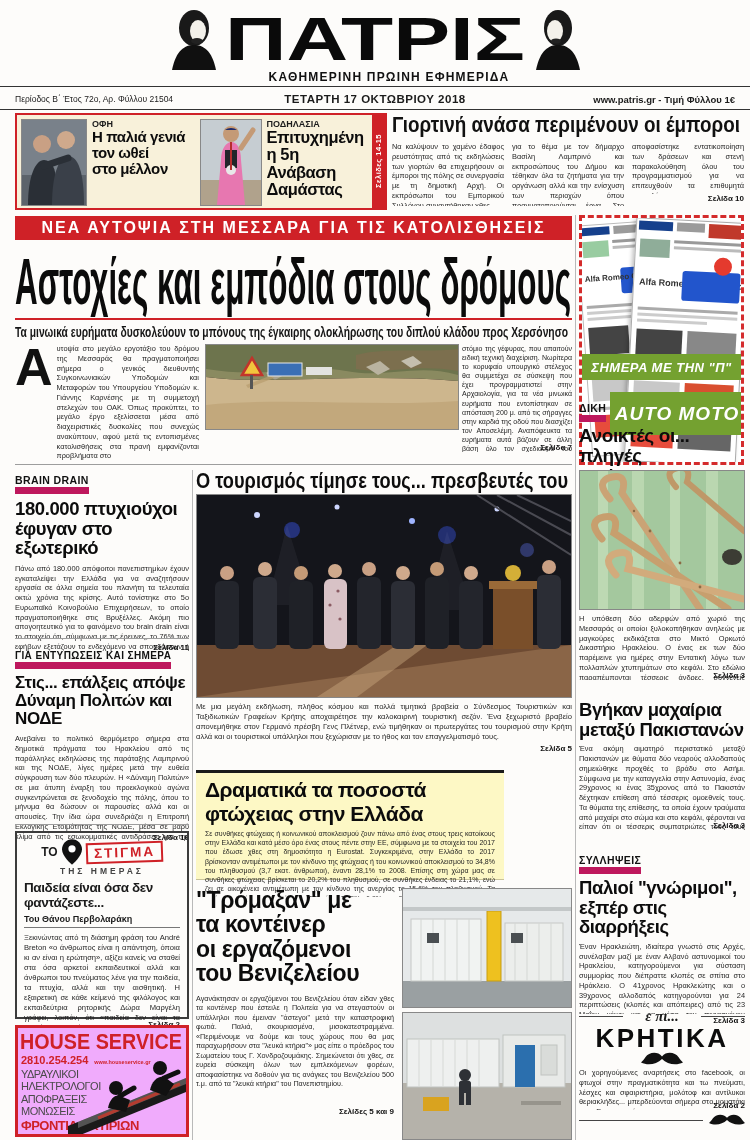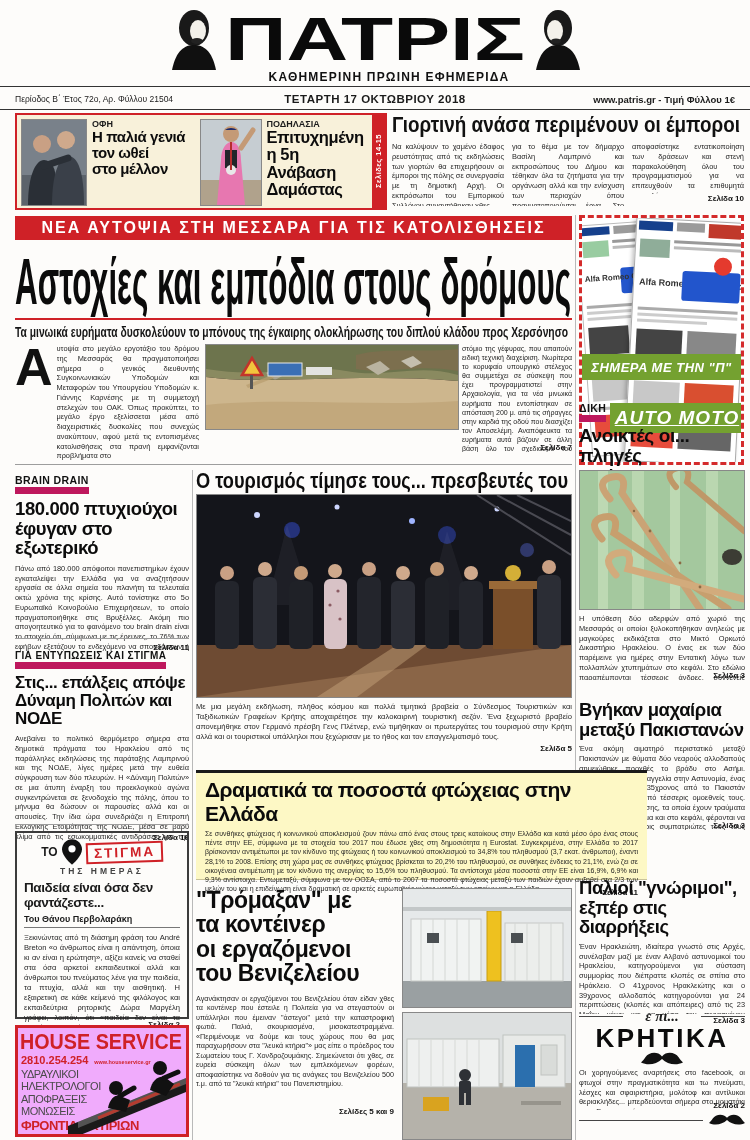--- a/index.html
+++ b/index.html
@@ -181,21 +181,21 @@
       <rect x="5" y="162" width="46" height="26" fill="#c8c8c8"></rect>
         <rect x="56" y="162" width="49" height="26" fill="#d94f30"></rect>
       <rect x="5" y="194" width="100" height="3" fill="#bbb"></rect>
         <rect x="5" y="202" width="42" height="26" fill="#e74c3c"></rect>
         <rect x="52" y="202" width="53" height="26" fill="#666"></rect>
     </svg>
   </div>
   <div class="banner-green abs" style="left:-3px;right:-3px;top:136px;height:26px;font-size:13px;letter-spacing:.5px;">
     <span>ΣΗΜΕΡΑ ΜΕ ΤΗΝ "Π"</span>
   </div>
-  <div class="banner-green abs" style="left:28px;right:-3px;top:185px;height:30px;font-size:19px;letter-spacing:1px;text-decoration:underline;">
+  <div class="banner-green abs" style="left:28px;right:-3px;top:174px;height:43px;font-size:19px;letter-spacing:1px;">
     <span>AUTO MOTO</span>
   </div>
 </div>
 
 <div class="abs" style="left:579px;top:398px;width:166px;">
   <span class="kicker">ΔΙΚΗ</span>
   <div class="sec-title" style="font-size:19px;margin-top:4px;">Ανοικτές οι... πληγές
 από τις μαγκουριές</div>
 </div>
 <svg class="abs photo-frame" style="left:579px;top:470px;" width="164" height="138" viewBox="0 0 164 138">
@@ -257,21 +257,21 @@
 <div class="abs" style="left:15px;top:470px;width:174px;">
   <span class="kicker">BRAIN DRAIN</span>
   <div class="sec-title" style="font-size:18.5px;margin-top:5px;">180.000 πτυχιούχοι
 έφυγαν στο εξωτερικό</div>
   <div class="body-text" style="height:88px;margin-top:6px;">Πάνω από 180.000 απόφοιτοι πανεπιστημίων έχουν εγκαταλείψει την Ελλάδα για να αναζητήσουν εργασία σε άλλα σημεία του πλανήτη τα τελευταία οκτώ χρόνια της κρίσης. Αυτό τονίστηκε στο 5ο Ευρωπαϊκό Κοινοβούλιο Επιχειρήσεων, το οποίο πραγματοποιήθηκε στις Βρυξέλλες. Ακόμη πιο απογοητευτικό για το φαινόμενο του brain drain είναι το στοιχείο ότι, σύμφωνα με τις έρευνες, το 76% των εφήβων εξετάζουν το ενδεχόμενο να σπουδάσουν ή να εργαστούν στο εξωτερικό.</div>
   <div class="page-ref" style="margin-top:-9px;">Σελίδα 11</div>
 </div>
 <div class="abs rule-h" style="left:15px;top:638px;width:174px;"></div>
 
 <div class="abs" style="left:15px;top:645px;width:174px;">
-  <span class="kicker" style="font-size:10px;">ΓΙΑ ΕΝΤΥΠΩΣΕΙΣ ΚΑΙ ΣΤΙΓΜΑ</span>
+  <span class="kicker" style="font-size:10px;">ΓΙΑ ΕΝΤΥΠΩΣΕΙΣ ΚΑΙ ΣΗΜΕΡΑ</span>
   <div class="sec-title" style="font-size:17px;margin-top:5px;">Στις... επάλξεις απόψε
 Δύναμη Πολιτών και ΝΟΔΕ</div>
   <div class="body-text" style="height:108px;margin-top:6px;">Ανεβαίνει το πολιτικό θερμόμετρο σήμερα στα δημοτικά πράγματα του Ηρακλείου από τις παράλληλες εκδηλώσεις της παράταξης Λαμπρινού και της ΝΟΔΕ, λίγες ημέρες μετά την ευθεία σύγκρουση των δύο πλευρών. Η «Δύναμη Πολιτών» σε μια άτυπη έναρξη του προεκλογικού αγώνα συγκεντρώνεται σε ξενοδοχείο της πόλης, όπου το μήνυμα θα δώσουν οι παρουσίες αλλά και οι απουσίες. Την ίδια ώρα συνεδριάζει η Επιτροπή Εκλογικής Ετοιμότητας της ΝΟΔΕ, μέσα σε βαρύ κλίμα από τις εσωκομματικές αντιδράσεις για την αρνητική αξιολόγηση του δημάρχου Ηρακλείου, που στις προηγούμενες εκλογές είχε στηριχτεί από τη ΝΔ.</div>
   <div class="page-ref" style="margin-top:-9px;">Σελίδα 16</div>
 </div>
 <div class="abs rule-h" style="left:15px;top:824px;width:174px;"></div>
 
 <div class="abs" style="left:15px;top:831px;width:174px;height:188px;border:2px solid #3c3c3c;box-sizing:border-box;padding:6px 7px;">
   <div style="display:flex;align-items:center;justify-content:center;gap:4px;">
     <span style="font-size:12px;font-weight:bold;">ΤΟ</span>
@@ -357,21 +357,21 @@
   </g>
   <rect x="296" y="92" width="40" height="62" fill="#7a4f2a"></rect>
   <rect x="292" y="86" width="48" height="8" fill="#9a6a38"></rect>
   <circle cx="316" cy="78" r="8" fill="#d4af37"></circle>
 </svg>
 <div class="abs" style="left:196px;top:702px;width:376px;">
   <div class="body-text" style="font-size:7.6px;height:52px;">Με μια μεγάλη εκδήλωση, πλήθος κόσμου και πολλά τιμητικά βραβεία ο Σύνδεσμος Τουριστικών και Ταξιδιωτικών Γραφείων Κρήτης αποχαιρέτησε την καλοκαιρινή τουριστική σεζόν. Ένα ξεχωριστό βραβείο απονεμήθηκε στον Γερμανό πρέσβη Γενς Πλέτνερ, ενώ τιμήθηκαν οι πρωτεργάτες του τουρισμού στην Κρήτη αλλά και οι τουριστικοί υπάλληλοι που ξεχώρισαν με το ήθος και τον επαγγελματισμό τους.</div>
   <div class="page-ref" style="margin-top:-10px;">Σελίδα 5</div>
 </div>
 
-<div class="abs" style="left:196px;top:770px;width:451px;height:110px;background:#fdf8c5;border-top:3px solid #1a1a1a;border-bottom:1px solid #c9c39a;box-sizing:border-box;padding:5px 9px;">
+<div class="abs" style="left:196px;top:770px;width:308px;height:110px;background:#fdf8c5;border-top:3px solid #1a1a1a;border-bottom:1px solid #c9c39a;box-sizing:border-box;padding:5px 9px;">
   <div style="font-size:21px;font-weight:bold;letter-spacing:-.5px;color:#0c0c0c;">Δραματικά τα ποσοστά φτώχειας στην Ελλάδα</div>
   <div class="body-text" style="font-size:7px;height:68px;margin-top:3px;">Σε συνθήκες φτώχειας ή κοινωνικού αποκλεισμού ζουν πάνω από ένας στους τρεις κατοίκους στην Ελλάδα και κατά μέσο όρο ένας στους πέντε στην ΕΕ, σύμφωνα με τα στοιχεία του 2017 που έδωσε χθες στη δημοσιότητα η Eurostat. Συγκεκριμένα, στην Ελλάδα το 2017 βρίσκονταν αντιμέτωποι με τον κίνδυνο της φτώχειας ή του κοινωνικού αποκλεισμού το 34,8% του πληθυσμού (3,7 εκατ. άνθρωποι), έναντι 28,1% το 2008. Επίσης στη χώρα μας σε συνθήκες φτώχειας βρίσκεται το 20,2% του πληθυσμού, σε συνθήκες ένδειας το 21,1%, ενώ ζει σε οικογένεια αντιμέτωπη με τον κίνδυνο της ανεργίας το 15,6% του πληθυσμού. Τα αντίστοιχα μέσα ποσοστά στην ΕΕ είναι 16,9%, 6,9% και 9,3% αντίστοιχα. Εντωμεταξύ, σύμφωνα με τον ΟΟΣΑ, από το 2007 τα ποσοστά φτώχειας μεταξύ των παιδιών έχουν αυξηθεί στα 2/3 των μελών του και η επιδείνωση είναι δραματική σε αρκετές ευρωπαϊκές χώρες μεταξύ των οποίων και η Ελλάδα.</div>
   <div class="page-ref" style="margin-top:-9px;">Σελίδα 11</div>
 </div>
 
 <div class="abs" style="left:196px;top:888px;width:198px;">
   <div class="sec-title" style="font-size:23px;">"Τρόμαξαν" με
 τα κοντέινερ
 οι εργαζόμενοι
 του Βενιζελείου</div>

